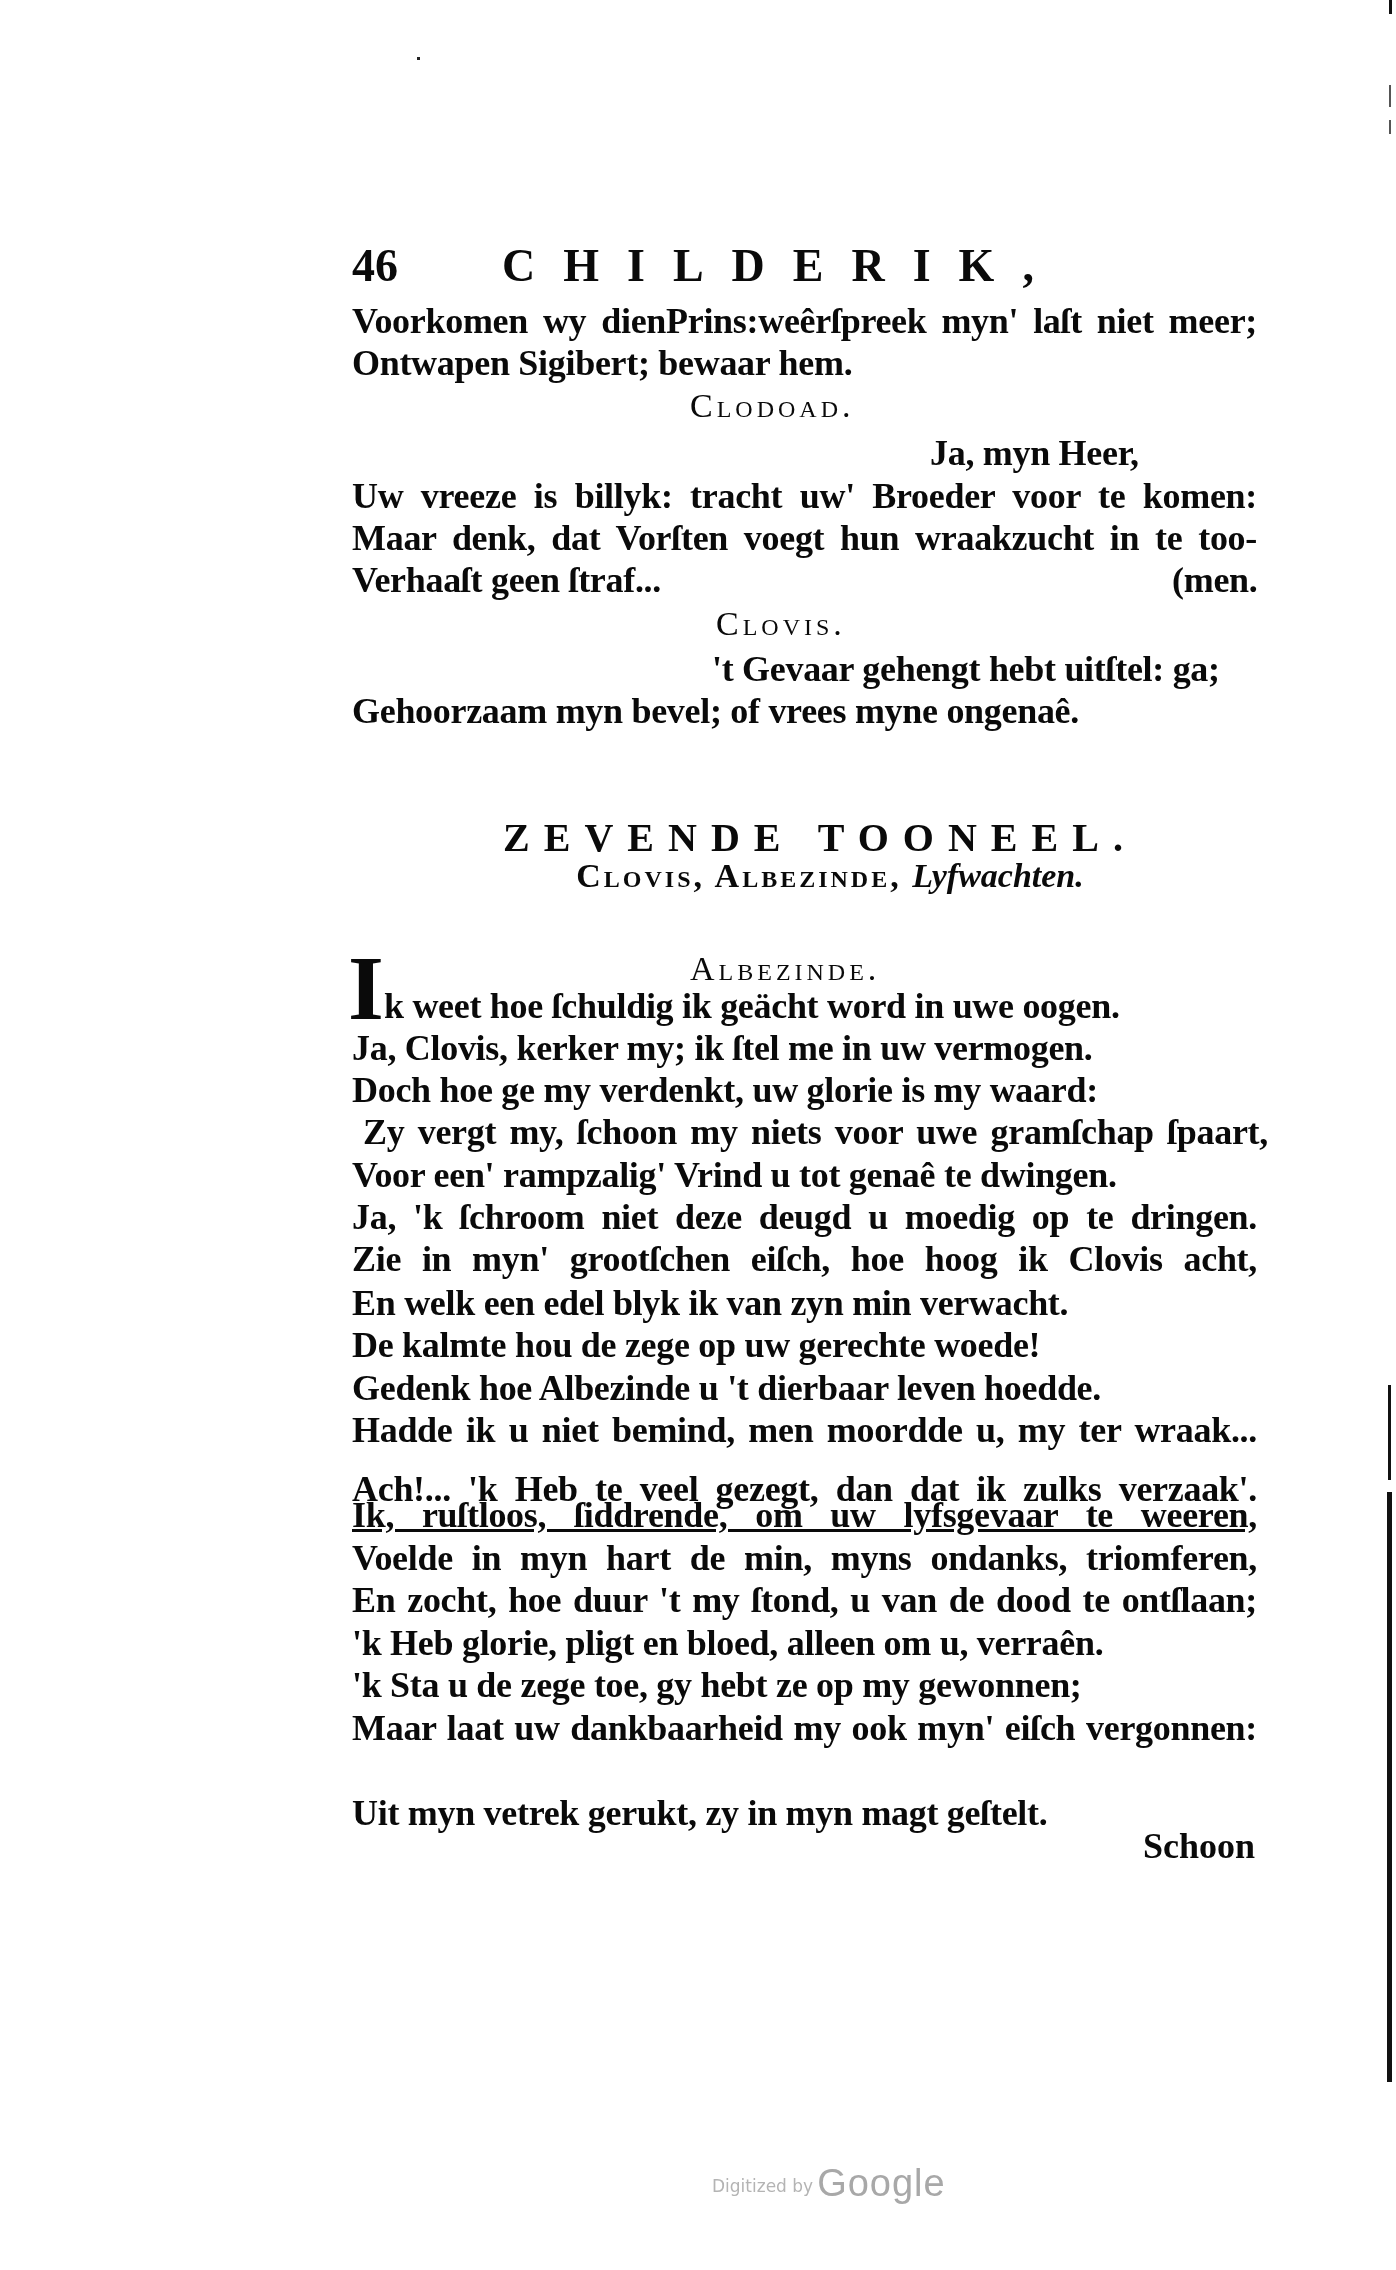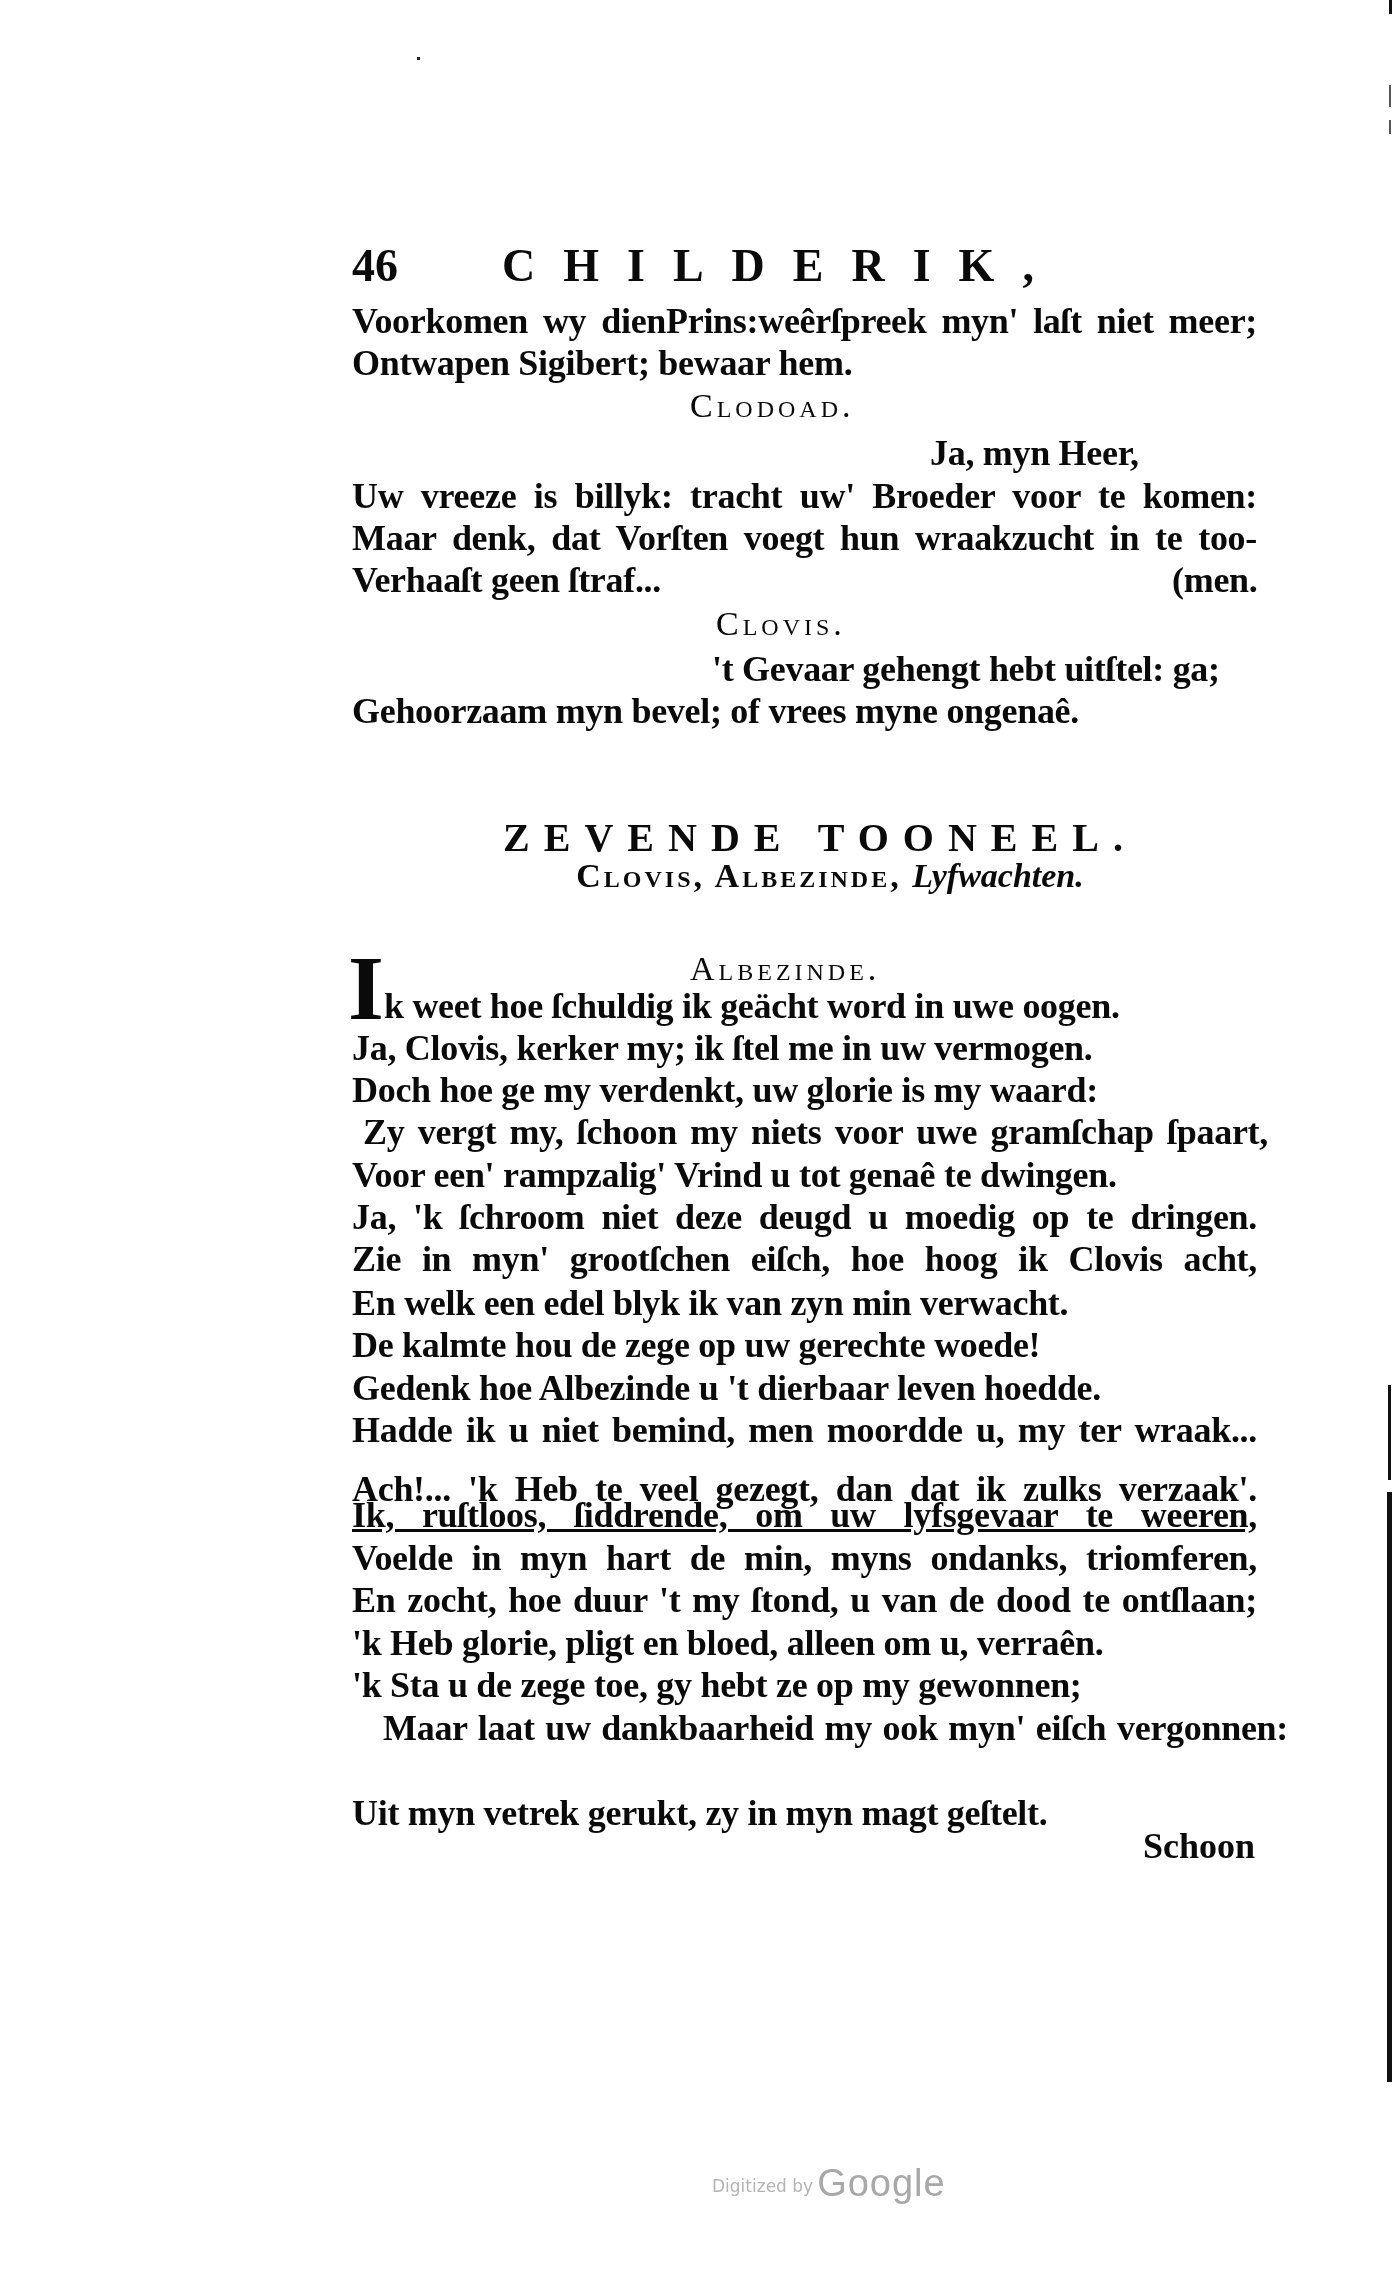--- a/index.html
+++ b/index.html
@@ -183,21 +183,21 @@
   <div class="line bold left" style="top:1282px;">En welk een edel blyk ik van zyn min verwacht.</div>
   <div class="line bold left" style="top:1324px;">De kalmte hou de zege op uw gerechte woede!</div>
   <div class="line bold left" style="top:1367px;">Gedenk hoe Albezinde u 't dierbaar leven hoedde.</div>
   <div class="line bold full" style="top:1409px;">Hadde ik u niet bemind, men moordde u, my ter wraak...</div>
   <div class="line bold full" style="top:1468px;">Ach!... 'k Heb te veel gezegt, dan dat ik zulks verzaak'.</div>
   <div class="line bold full" style="top:1494px;text-decoration:underline;">Ik, ruſtloos, ſiddrende, om uw lyfsgevaar te weeren,</div>
   <div class="line bold full" style="top:1537px;">Voelde in myn hart de min, myns ondanks, triomferen,</div>
   <div class="line bold full" style="top:1579px;">En zocht, hoe duur 't my ſtond, u van de dood te ontſlaan;</div>
   <div class="line bold left" style="top:1622px;">'k Heb glorie, pligt en bloed, alleen om u, verraên.</div>
   <div class="line bold left" style="top:1664px;">'k Sta u de zege toe, gy hebt ze op my gewonnen;</div>
-  <div class="line bold full" style="top:1707px;margin-left:31px;">Maar laat uw dankbaarheid my ook myn' eiſch vergonnen:</div>
+  <div class="line bold full" style="top:1707px;">Maar laat uw dankbaarheid my ook myn' eiſch vergonnen:</div>
   <div class="line bold left" style="top:1792px;">Uit myn vetrek gerukt, zy in myn magt geſtelt.</div>
 
   <div class="catchword">Schoon</div>
 
   <div class="watermark">
     <span class="small">Digitized by</span>
     <span class="logo">Google</span>
   </div>
 </div>
 

